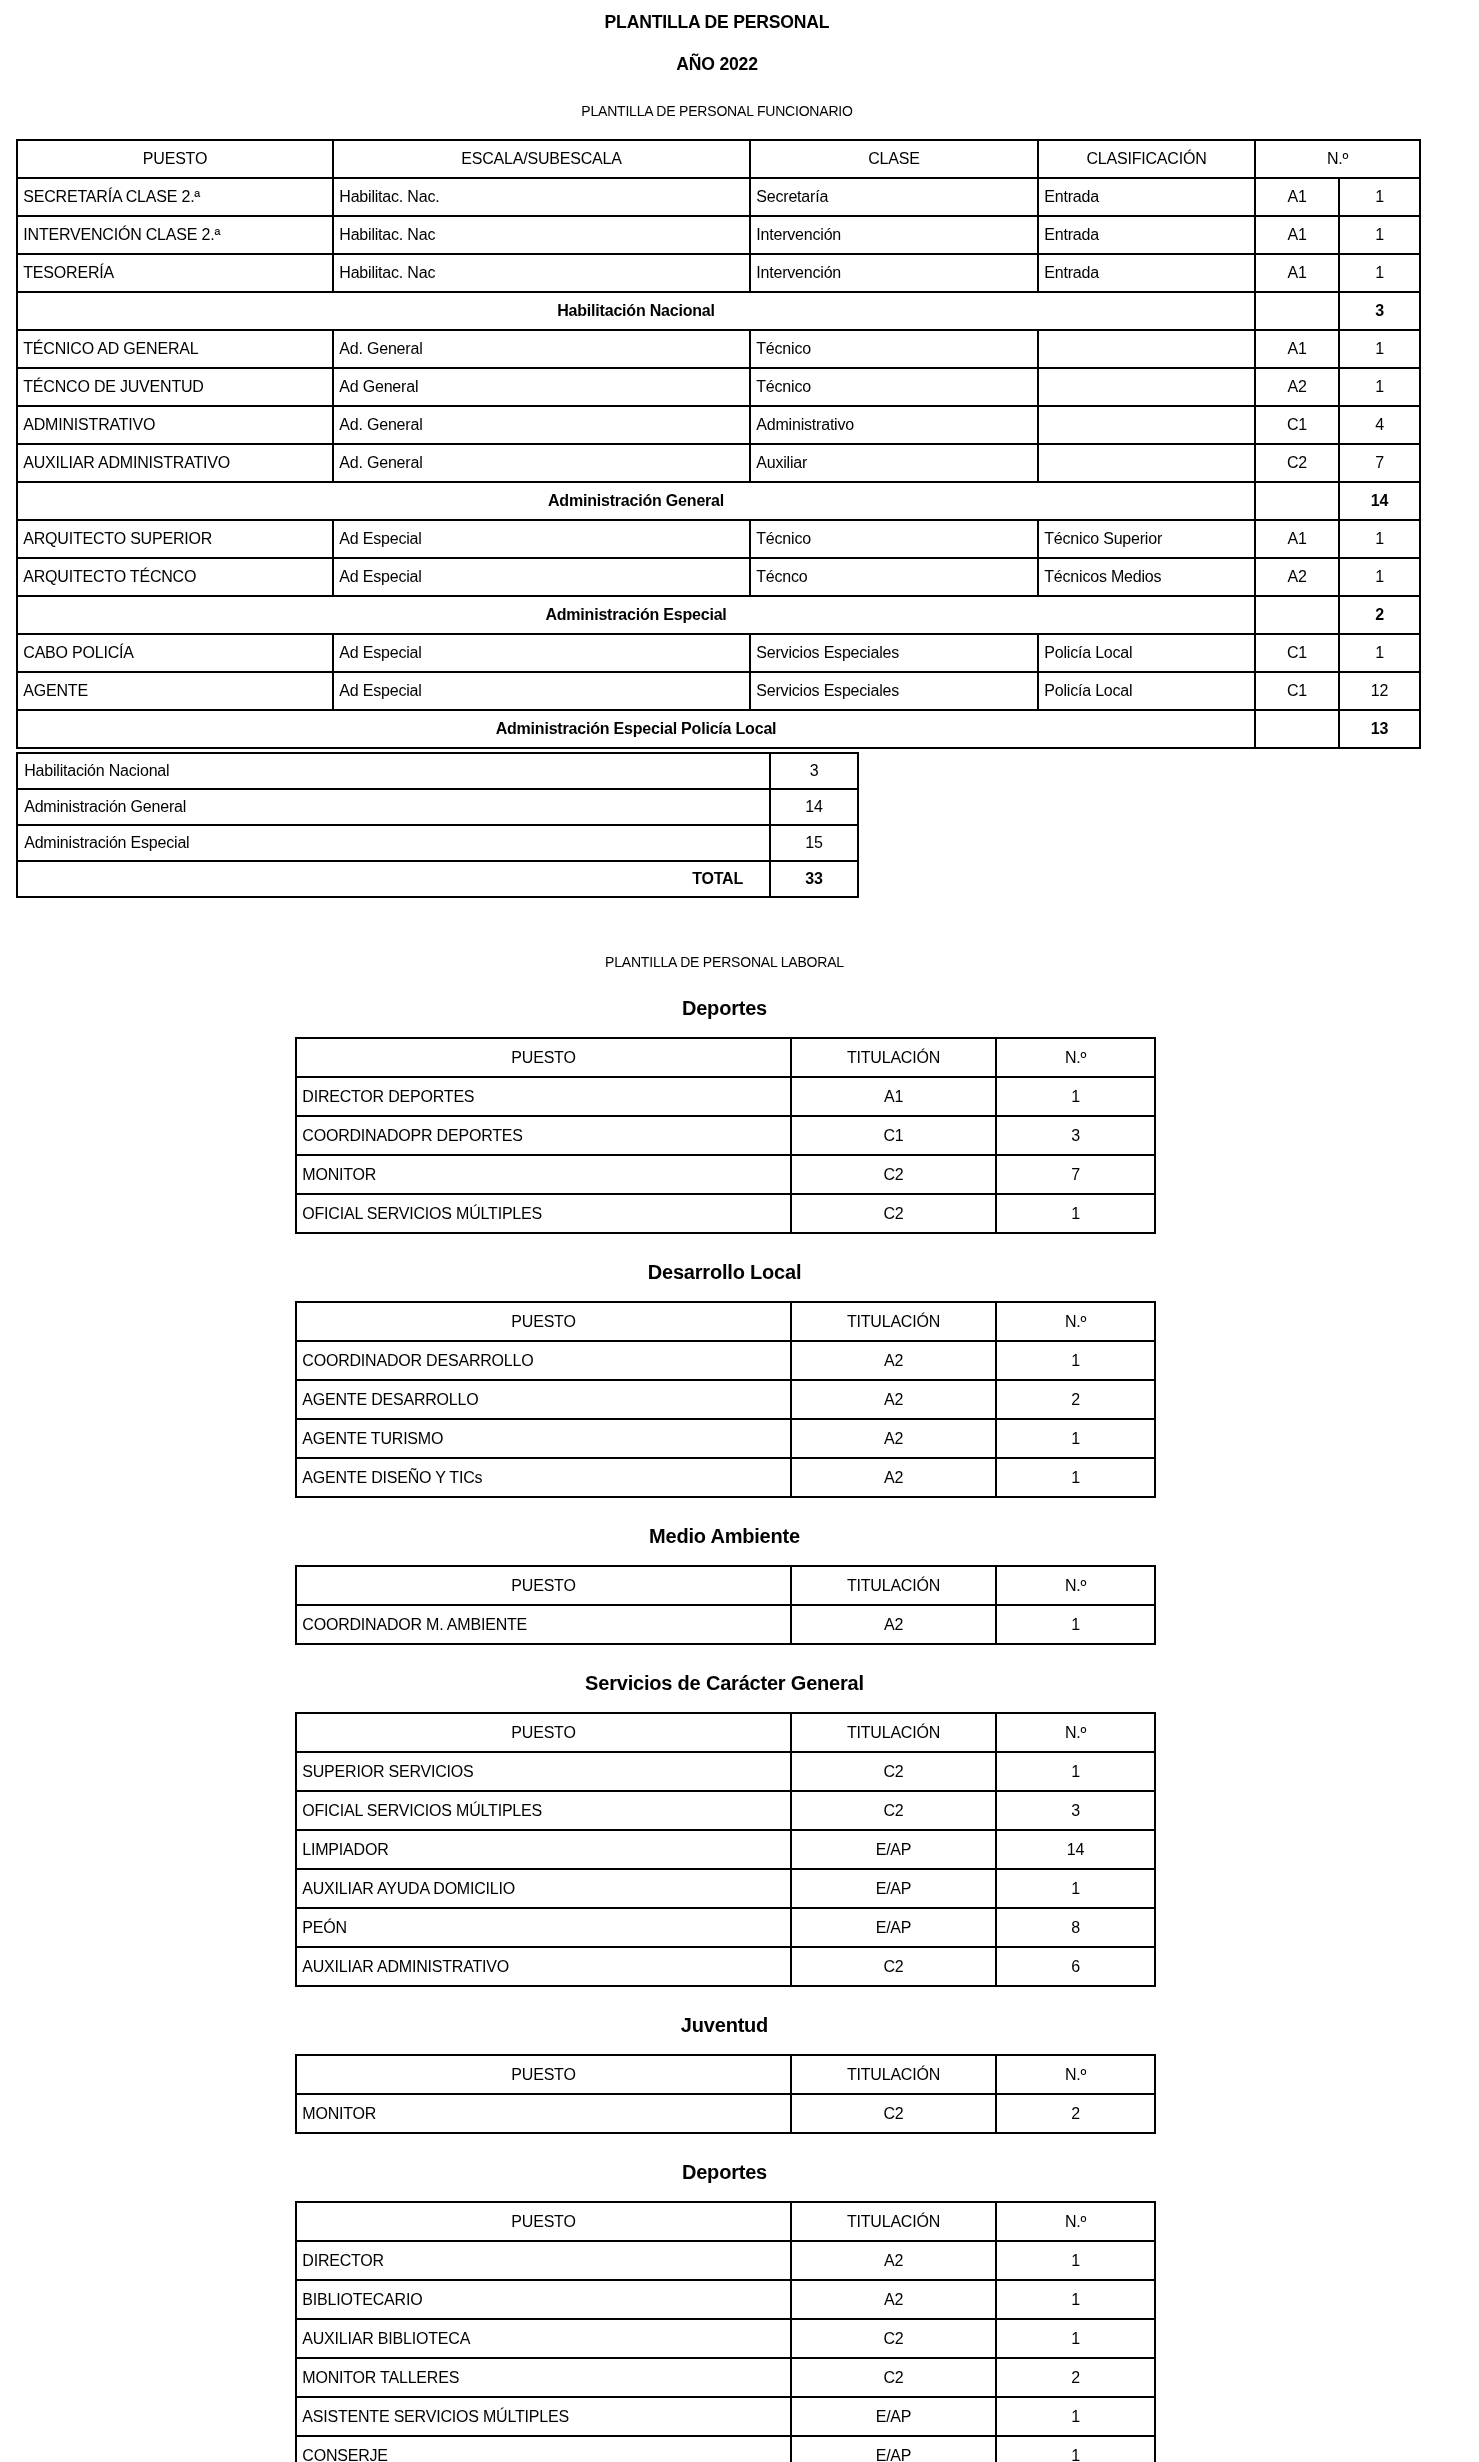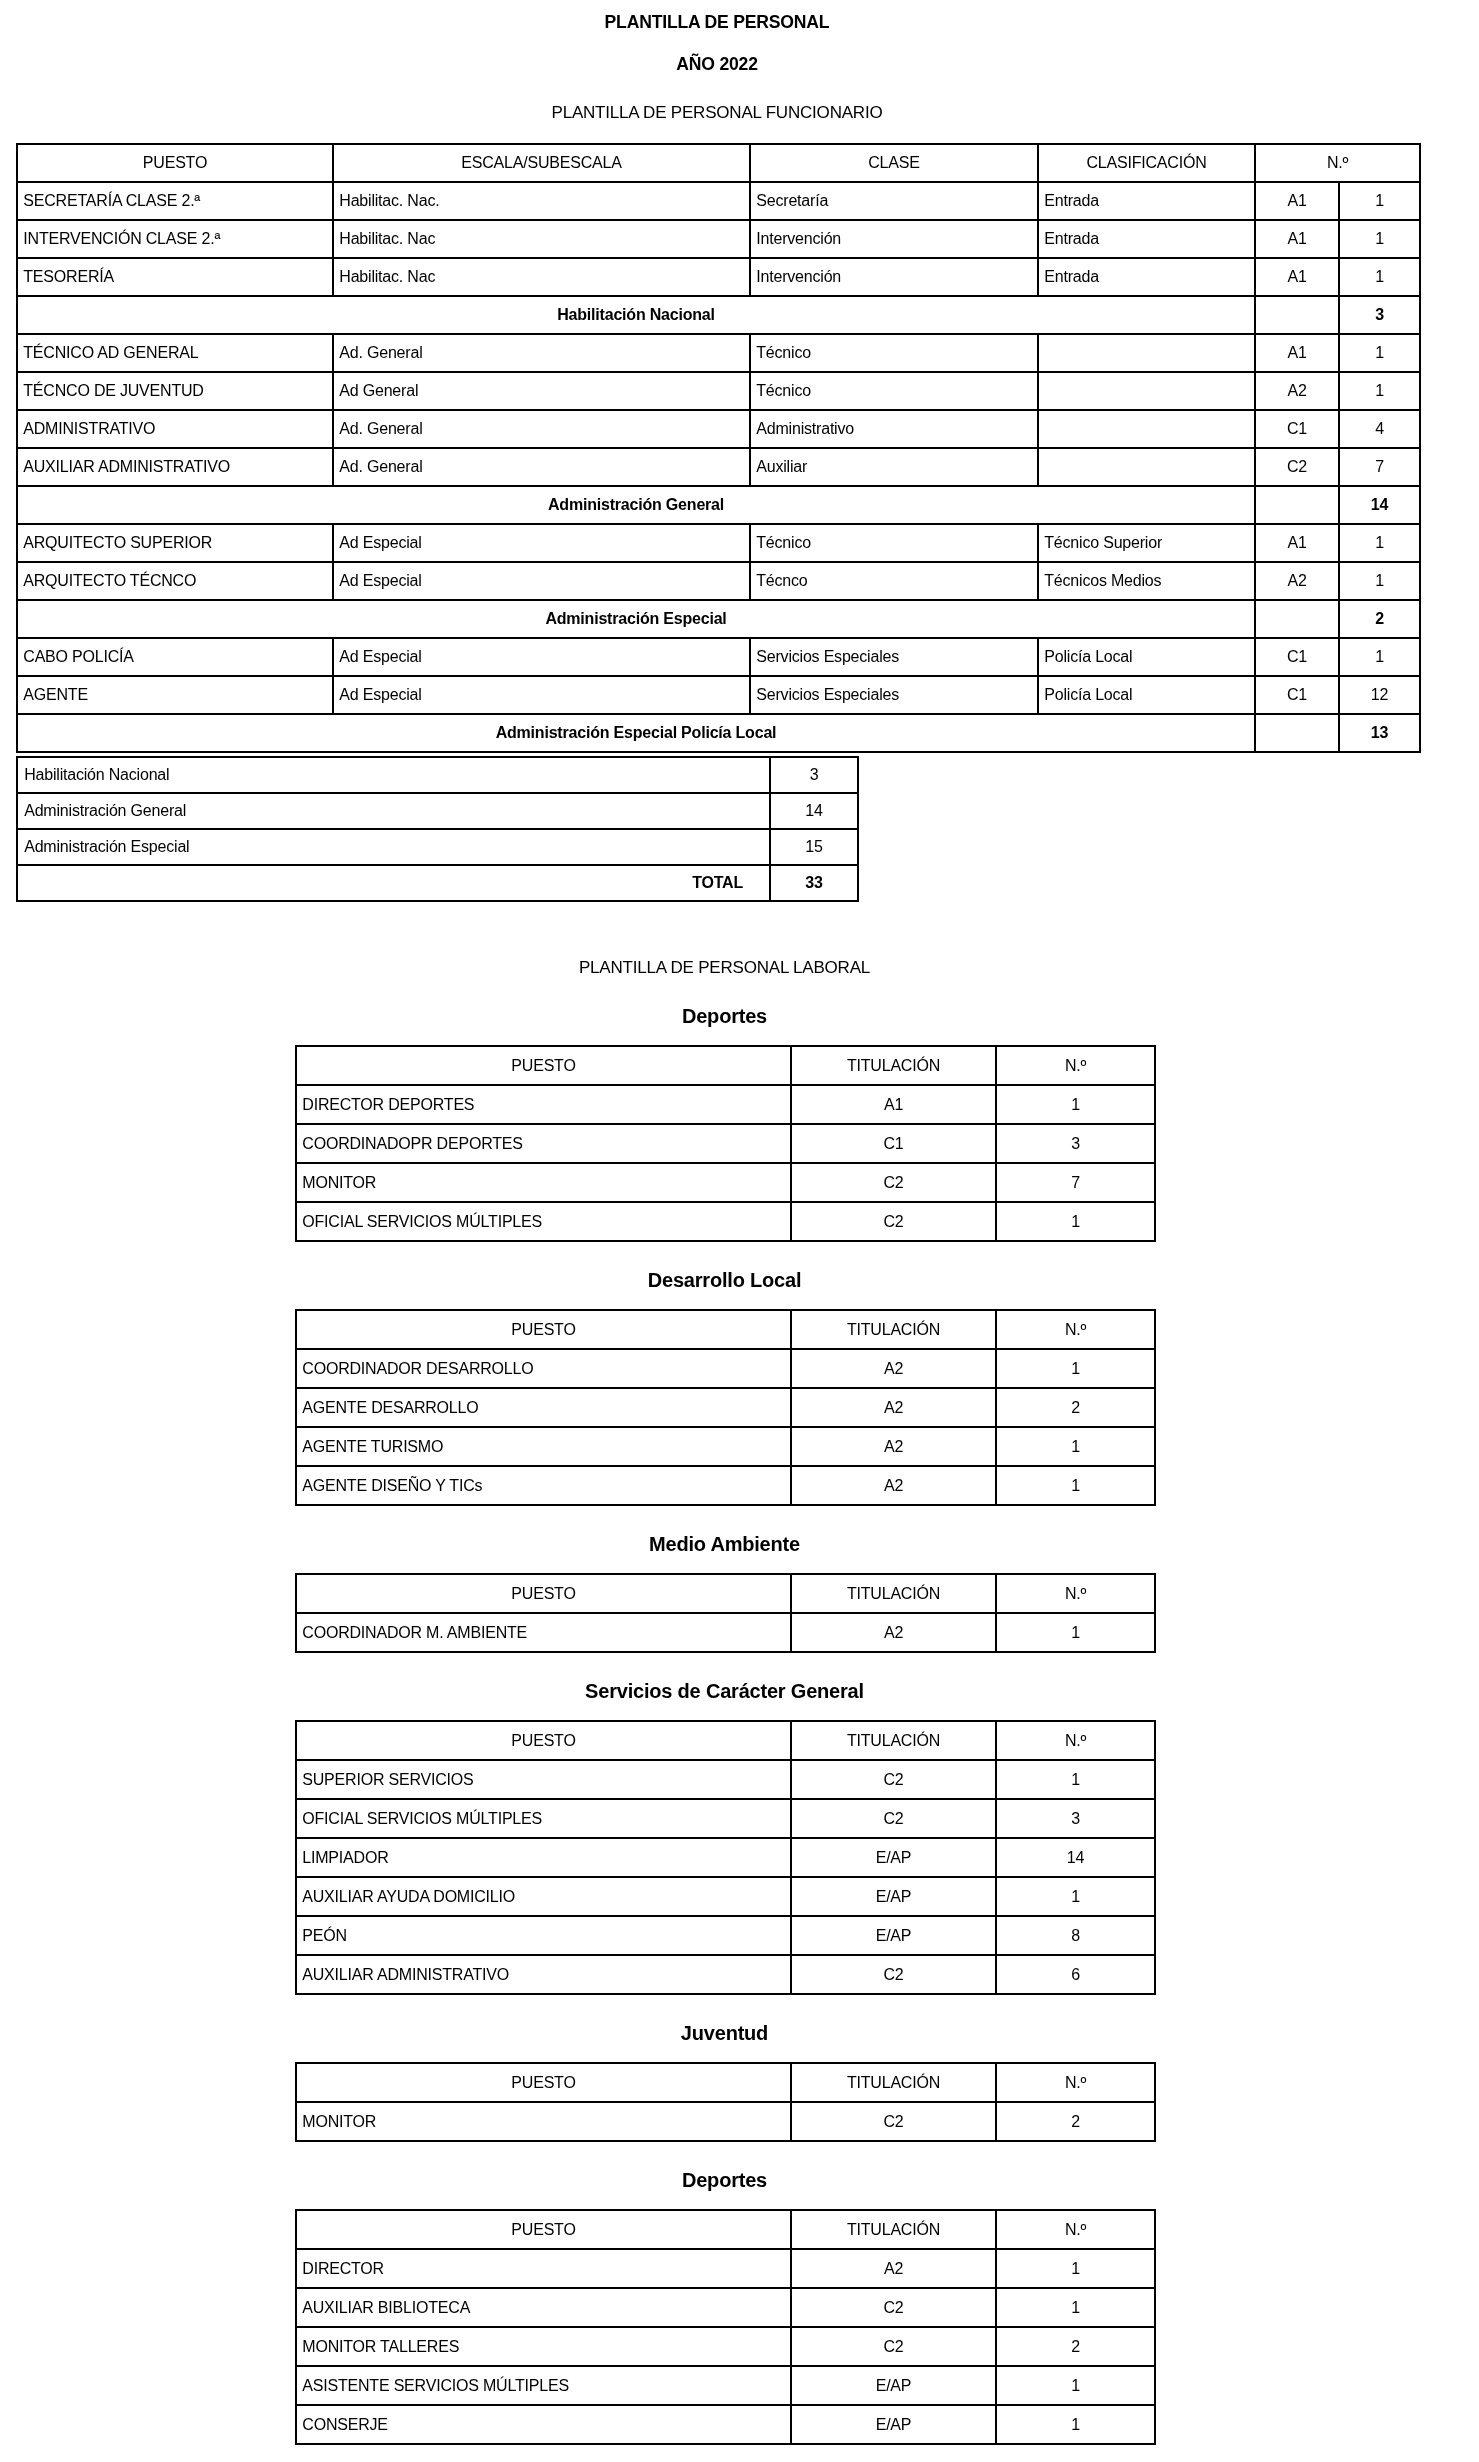--- a/index.html
+++ b/index.html
@@ -22,21 +22,21 @@
     margin: 12.3px 0 0 16px;
     text-align: center;
     font-size: 17.6px;
     font-weight: bold;
   }
   .doc-year { margin-top: 21px; }
   .table-heading {
     width: 1402px;
     margin: 28px 0 0 16px;
     text-align: center;
-    font-size: 17px;
+    font-size: 14px;
     font-weight: normal;
   }
   .laboral-heading {
     width: 859px;
     margin: 56px 0 0 295px;
   }
   .section-heading {
     width: 859px;
     margin: 26.4px 0 0 295px;
     text-align: center;
@@ -442,20 +442,25 @@
             <th>N.º</th>
           </tr>
         </thead>
         <tbody>
           <tr>
             <td class="c-left">DIRECTOR</td>
             <td class="c-center">A2</td>
             <td class="c-center">1</td>
           </tr>
           <tr>
+            <td class="c-left">BIBLIOTECARIO</td>
+            <td class="c-center">A2</td>
+            <td class="c-center">1</td>
+          </tr>
+          <tr>
             <td class="c-left">AUXILIAR BIBLIOTECA</td>
             <td class="c-center">C2</td>
             <td class="c-center">1</td>
           </tr>
           <tr>
             <td class="c-left">MONITOR TALLERES</td>
             <td class="c-center">C2</td>
             <td class="c-center">2</td>
           </tr>
           <tr>

